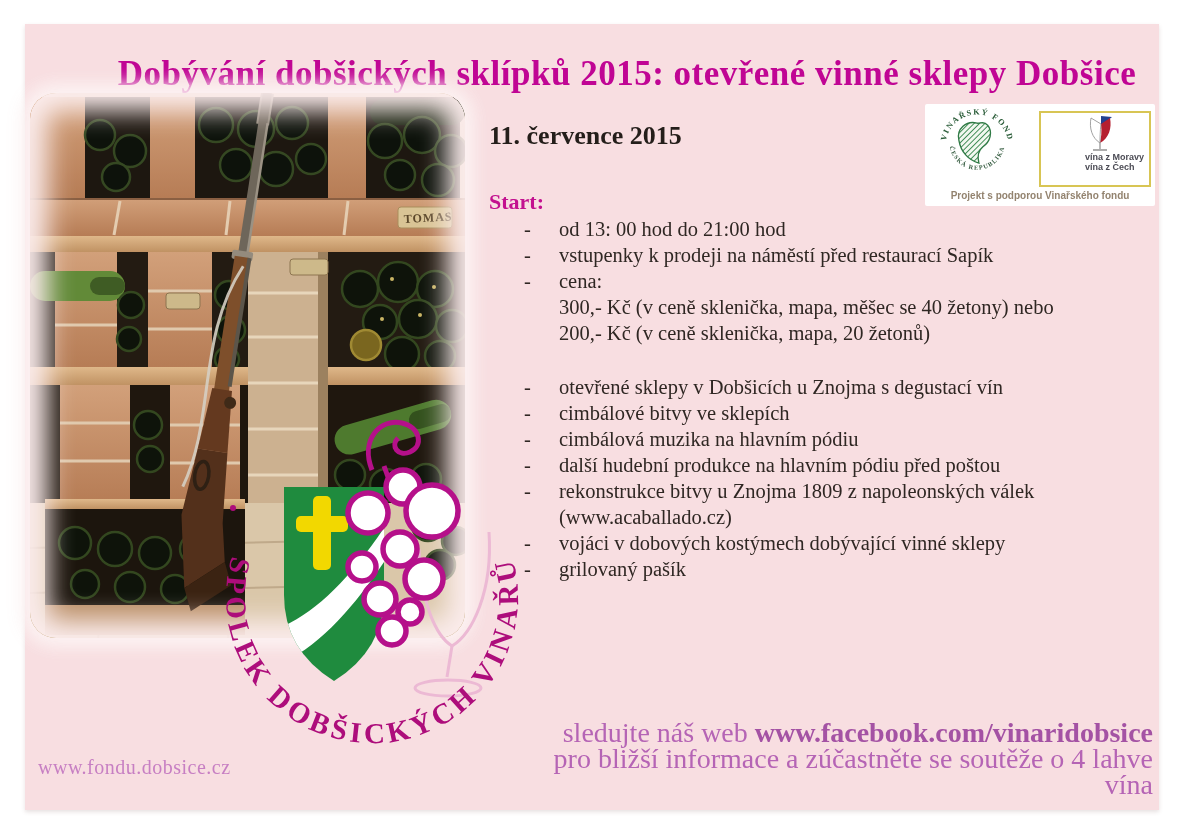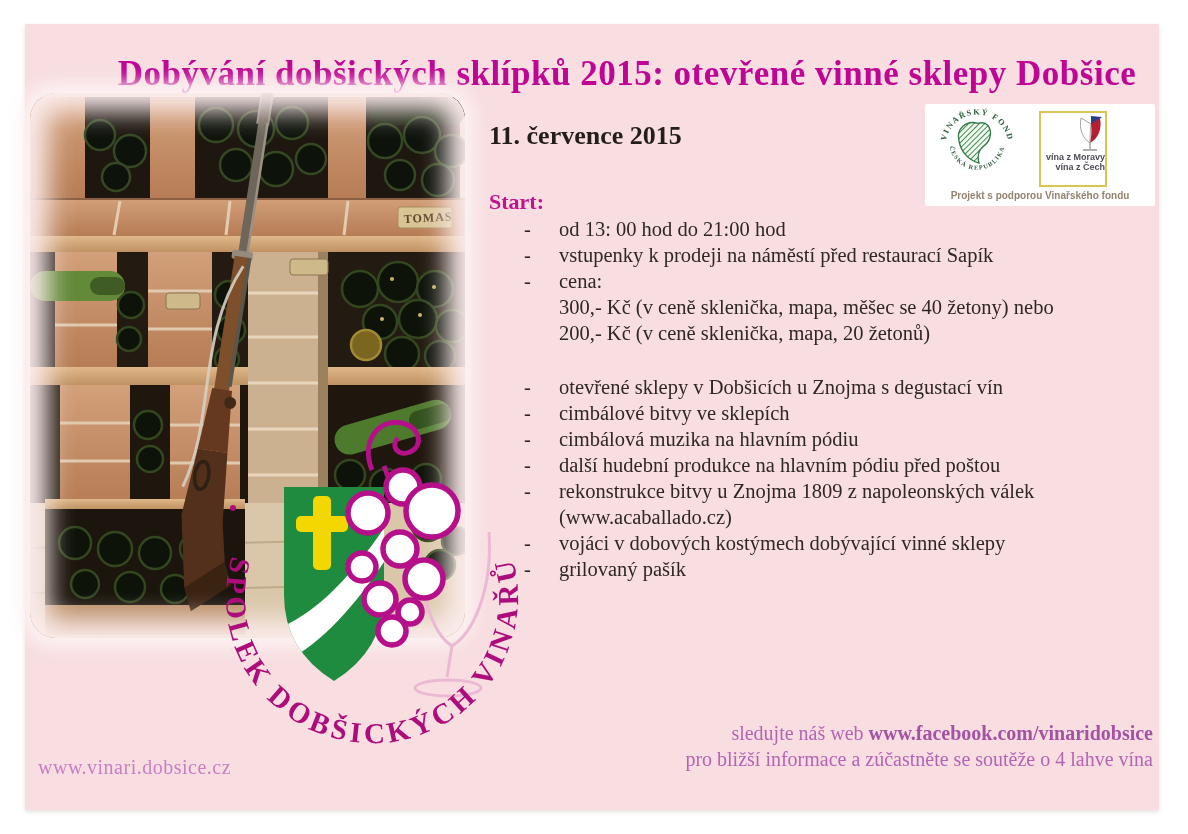--- a/index.html
+++ b/index.html
@@ -35,21 +35,21 @@
     font-size:26px;font-weight:bold;color:#241e1a;
   }
   .logos-box{
     position:absolute;left:900px;top:80px;width:230px;height:102px;
     background:#ffffff;border-radius:2px;
   }
   .fond-logo{position:absolute;left:10px;top:2px;width:84px;height:80px;}
   .vz-box{
     position:absolute;left:114px;top:7px;width:64px;height:72px;
     border:2px solid #d8c554;background:#fff;
-    display:flex;flex-direction:column;align-items:flex-end;
+    display:flex;flex-direction:column;align-items:flex-start;padding-left:44px;
   }
   .vz-box svg{width:30px;height:36px;margin-top:3px;}
   .vz-text{font-family:"Liberation Sans",sans-serif;font-size:9px;font-weight:bold;
     color:#4c4c55;line-height:10px;text-align:center;}
   .logos-caption{
     position:absolute;left:0;bottom:5px;width:100%;text-align:center;
     font-family:"Liberation Sans",sans-serif;
     font-size:10px;font-weight:bold;color:#93836f;
   }
   .section{position:absolute;left:464px;width:660px;color:#2f2723;}
@@ -57,21 +57,21 @@
   .sec-start{top:164px;}
   .sec-program{top:350px;}
   .row{display:flex;line-height:26px;font-size:20.5px;padding-left:35px;}
   .row .dash{width:35px;}
   .row.indent{padding-left:70px;}
   
   .emblem{position:absolute;left:180px;top:400px;width:340px;height:350px;overflow:visible;}
   
   .footer-right{
     position:absolute;right:6px;top:696px;width:640px;text-align:right;
-    font-size:20px;color:#b564b5;line-height:26px;
+    font-size:28px;color:#b564b5;line-height:26px;
   }
   .footer-right b{color:#a452a4;}
   .keep-space{white-space:pre-wrap;}
   .footer-left{
     position:absolute;left:13px;top:732px;
     font-size:20px;color:#c77fc3;letter-spacing:.5px;
   }
 </style>
 </head>
 <body>
@@ -379,15 +379,15 @@
     <circle cx="233" cy="508" r="3" fill="#ad0d7b"></circle>
     <text font-size="29" font-weight="bold" fill="#ad0d7b" letter-spacing="4" text-anchor="middle">
       <textPath href="#ringPath" startOffset="50%">SPOLEK DOBŠICKÝCH VINAŘŮ</textPath>
     </text>
   </svg>
 
   <div class="footer-right">
     <div><span class="keep-space">sledujte náš web </span><b>www.facebook.com/vinaridobsice</b></div>
     <div>pro bližší informace a zúčastněte se soutěže o 4 lahve vína</div>
   </div>
-  <div class="footer-left">www.vinari.dobsice.cz</div>
+  <div class="footer-left">www.fondu.dobsice.cz</div>
 
 </div>
 
 </body></html>

